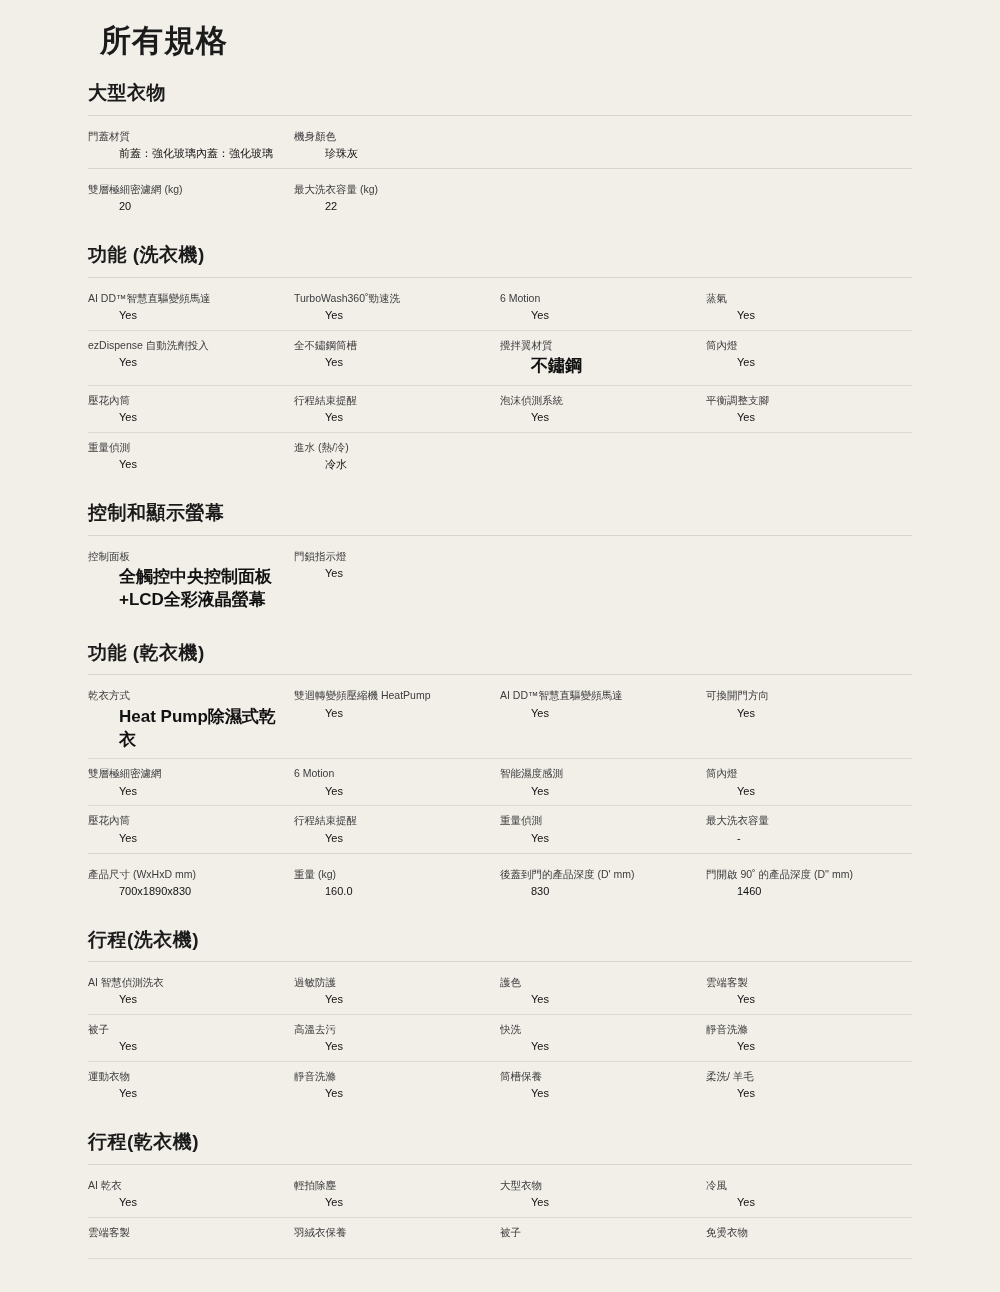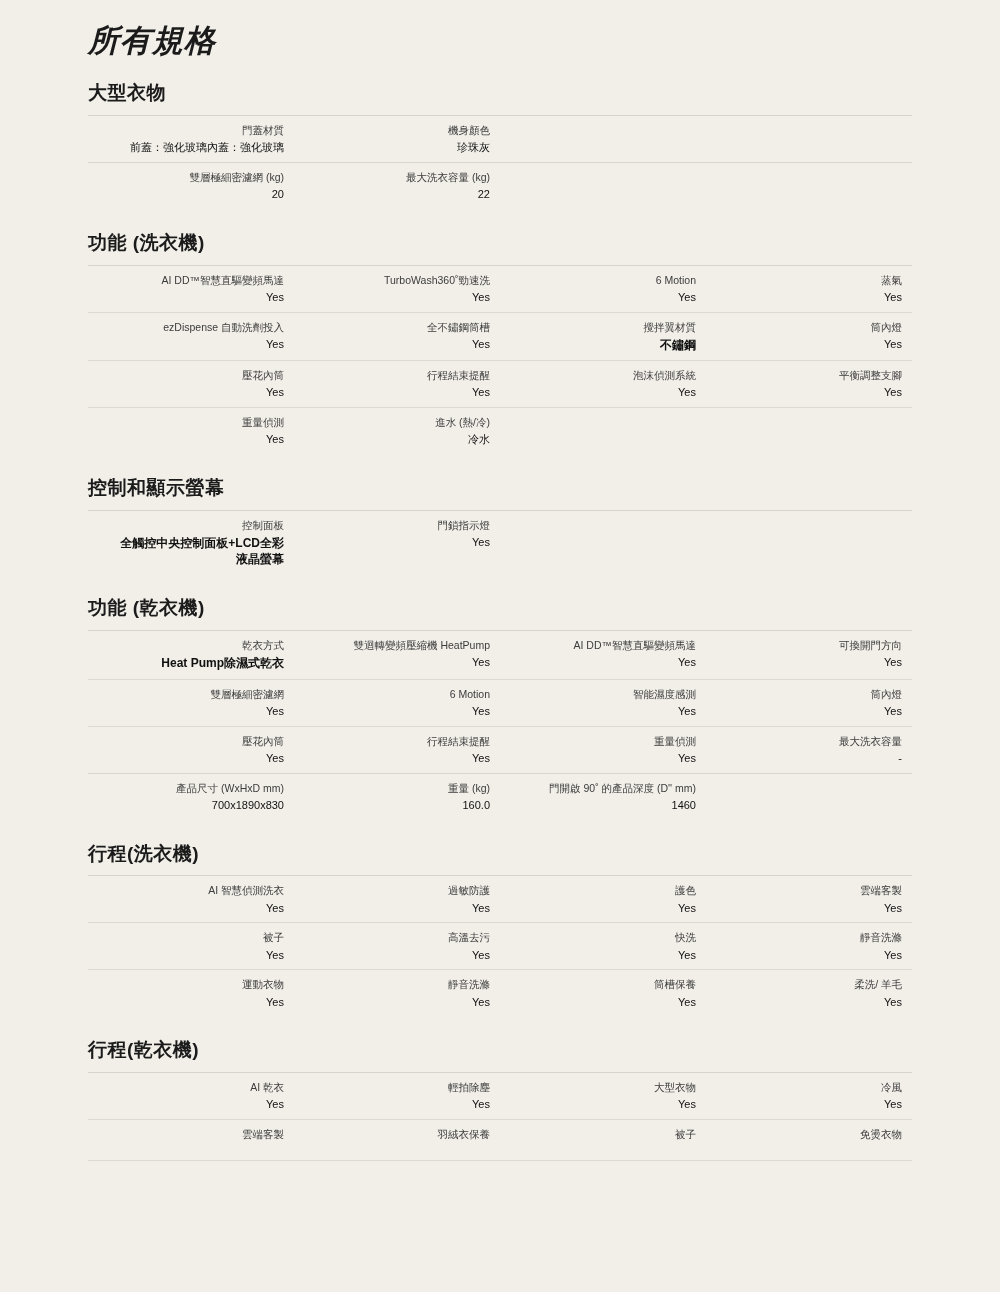--- a/index.html
+++ b/index.html
@@ -18,34 +18,33 @@
     padding: 0;
     position: relative;
   }
   .inner {
     padding: 14px 88px 10px 88px;
   }
   h1.page-title {
     font-size: 31px;
     font-weight: bold;
     letter-spacing: 1px;
-    margin: 8px 0 18px 0;
+    margin: 8px 0 18px 12px;
     line-height: 1.2;
-    font-style: italic;
   }
   h2.section-title {
     font-size: 19px;
     font-weight: bold;
     letter-spacing: 0.5px;
     margin: 22px 0 10px 0;
     line-height: 1.25;
   }
   .spec-block {
     border-top: 1px solid #d8d4cb;
-    text-align: right;
+    padding-top: 6px;
   }
   .grid-row {
     display: flex;
     width: 100%;
   }
   .cell {
     flex: 0 0 25%;
     max-width: 25%;
     padding: 7px 10px 7px 0;
     border-bottom: 1px solid #ddd9d0;
@@ -64,21 +63,21 @@
     text-overflow: ellipsis;
   }
   .cell-value {
     font-size: 11px;
     color: #111;
     line-height: 1.35;
     margin-left: 31px;
   }
   .cell-value.bold {
     font-weight: bold;
-    font-size: 12px;
+    font-size: 17px;
   }
   .last-row .cell { border-bottom: none; }
 </style>
 </head>
 <body>
 
 <div class="page">
   <div class="inner">
     <h1 class="page-title">所有規格</h1>
     <div id="sections-root">
@@ -280,20 +279,24 @@
           <div class="grid-row last-row">
             <div class="cell">
               <div class="cell-label">產品尺寸 (WxHxD mm)</div>
               <div class="cell-value">700x1890x830</div>
             </div>
             <div class="cell">
               <div class="cell-label">重量 (kg)</div>
               <div class="cell-value">160.0</div>
             </div>
             <div class="cell">
+              <div class="cell-label">後蓋到門的產品深度 (D' mm)</div>
+              <div class="cell-value">830</div>
+            </div>
+            <div class="cell">
               <div class="cell-label">門開啟 90˚ 的產品深度 (D'' mm)</div>
               <div class="cell-value">1460</div>
             </div>
           </div>
         </div>
         <h2 class="section-title">行程(洗衣機)</h2>
         <div class="spec-block">
           <div class="grid-row">
             <div class="cell">
               <div class="cell-label">AI 智慧偵測洗衣</div>

